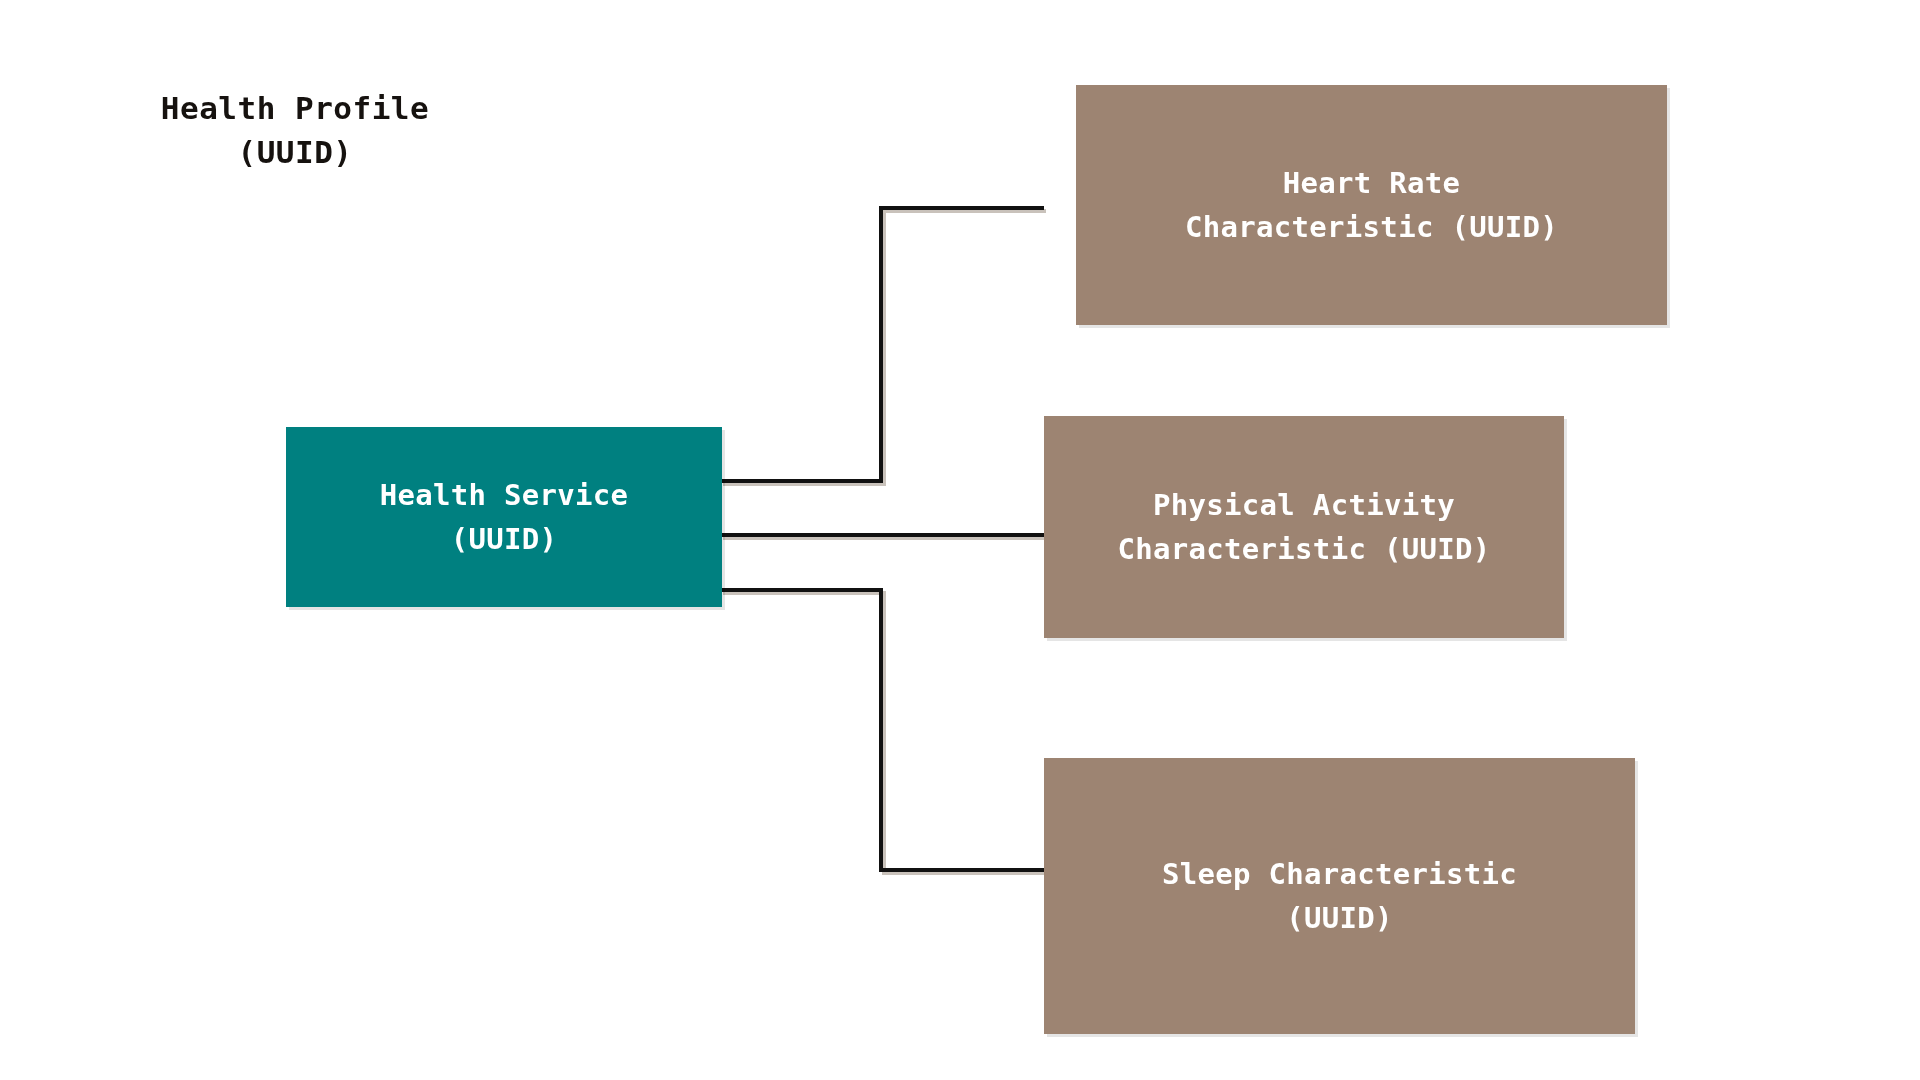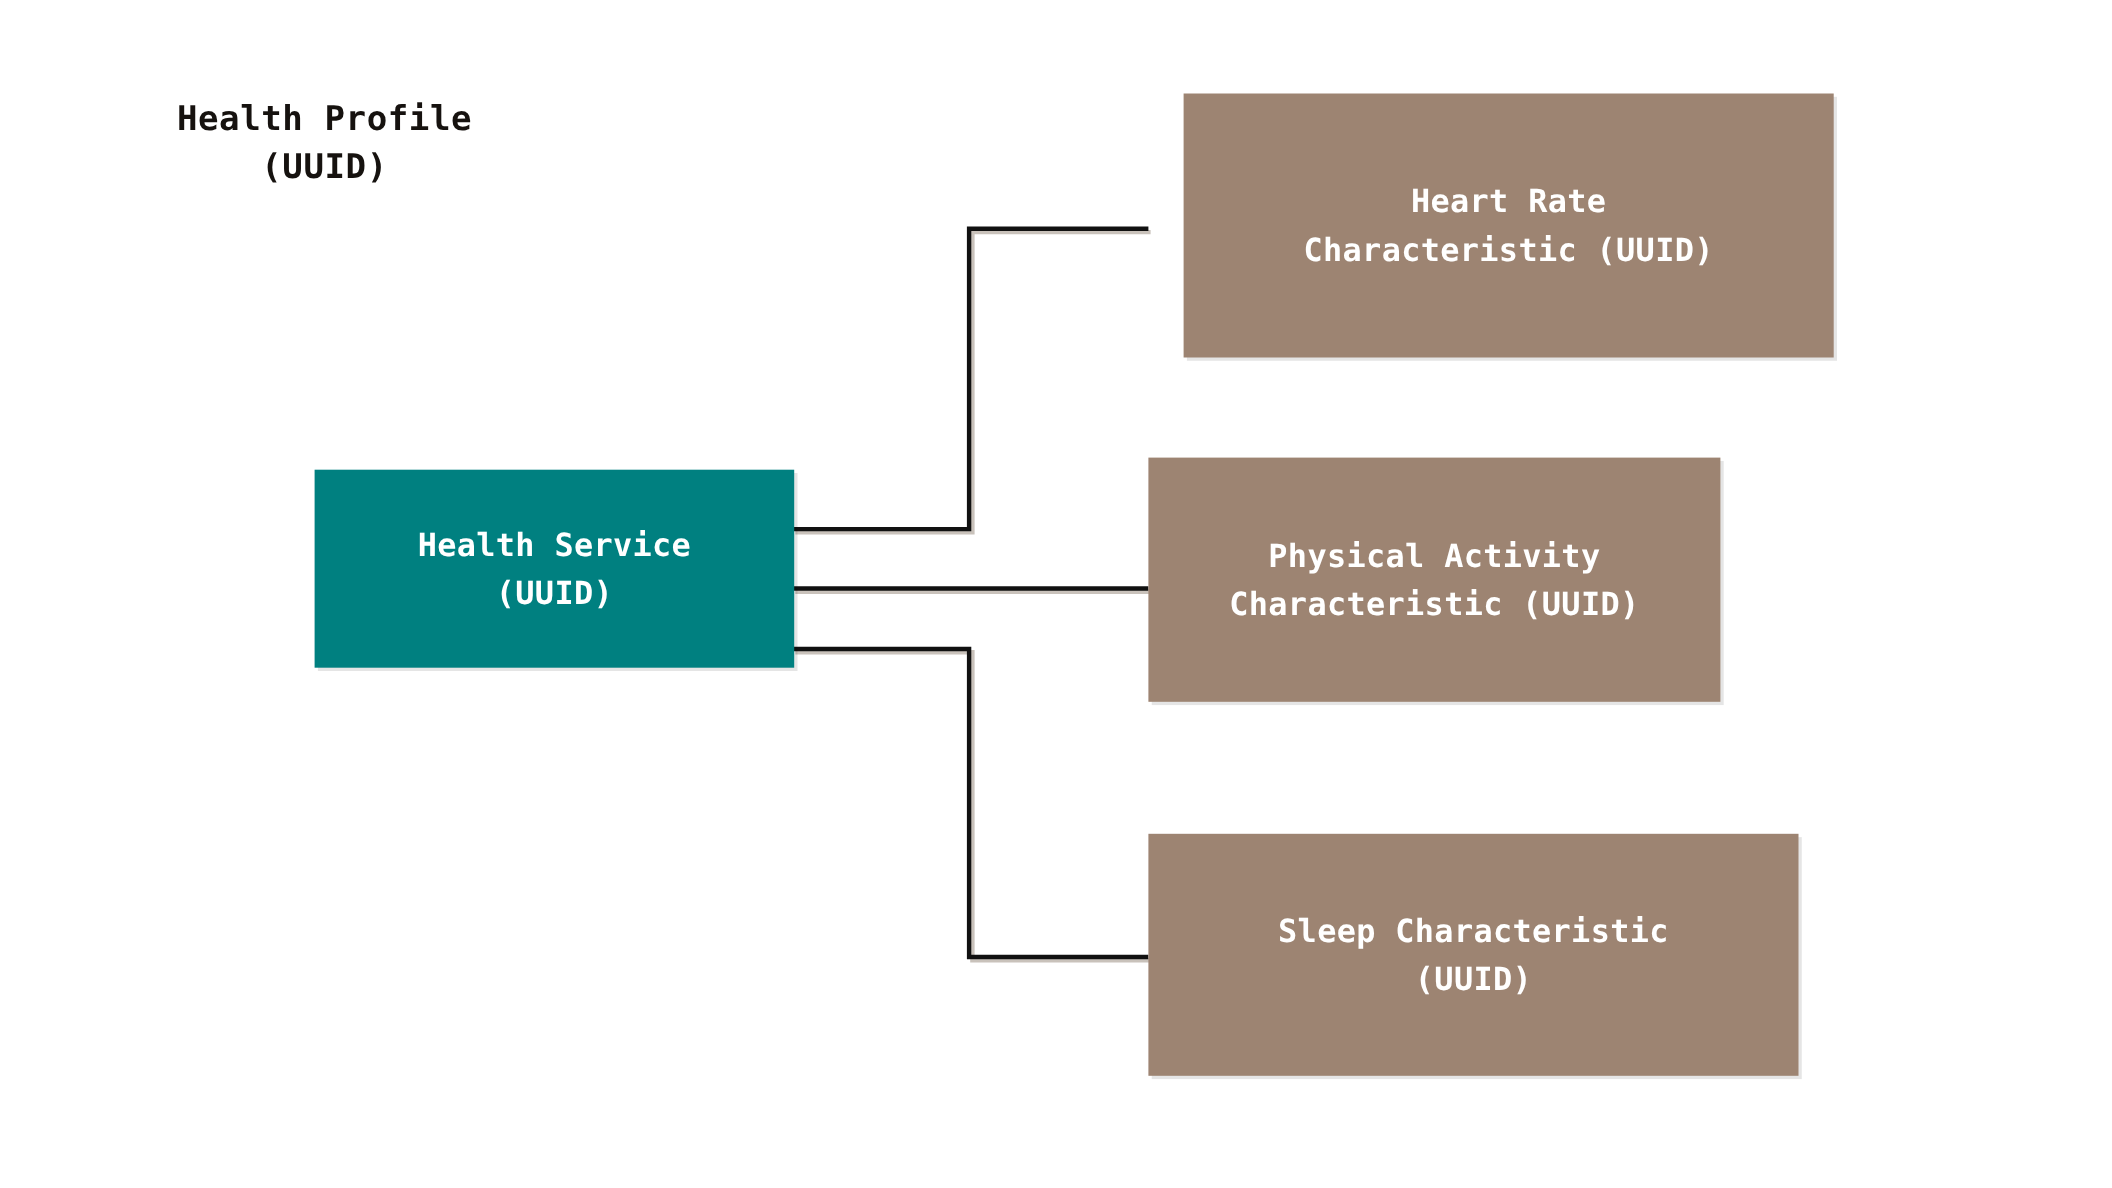--- a/index.html
+++ b/index.html
@@ -89,21 +89,21 @@
   #node-physical-activity {
     left: 1044px;
     top: 416px;
     width: 520px;
     height: 222px;
   }
   #node-sleep {
     left: 1044px;
     top: 758px;
     width: 591px;
-    height: 220px;
+    height: 276px;
   }
 </style>
 </head>
 <body>
 
 <div id="canvas">
 
   <div id="diagram-title">Health Profile
 (UUID)</div>
 

